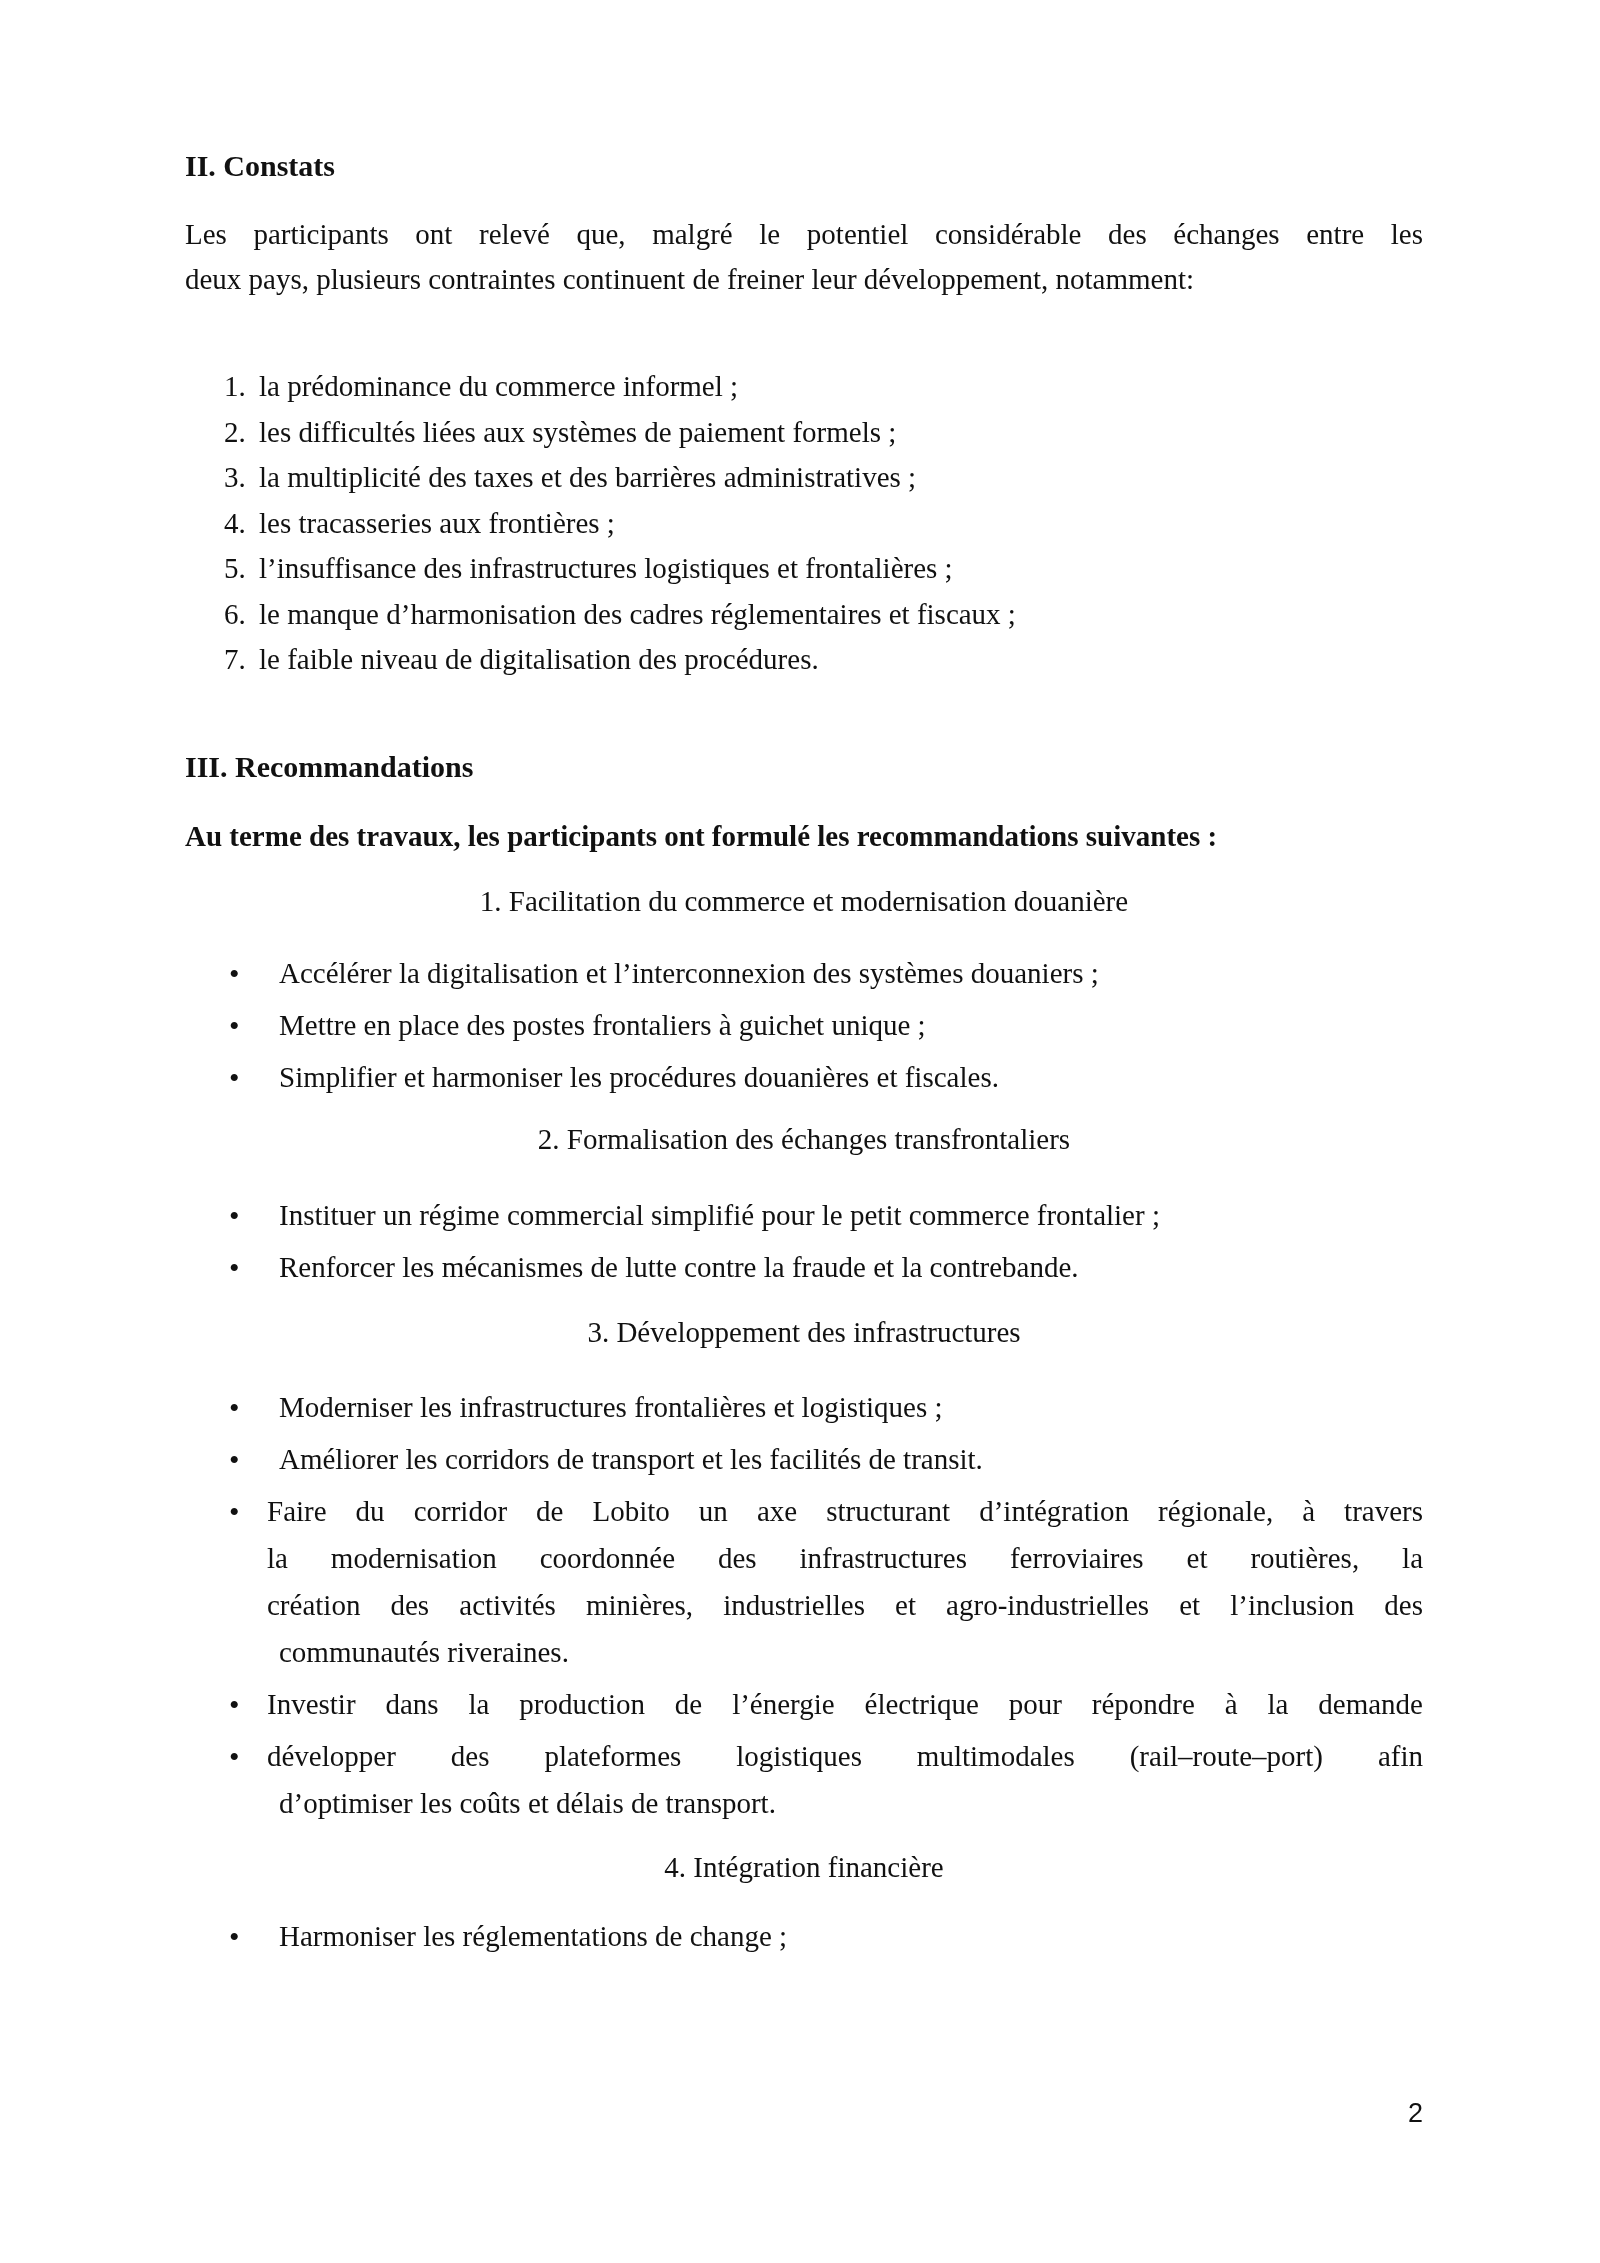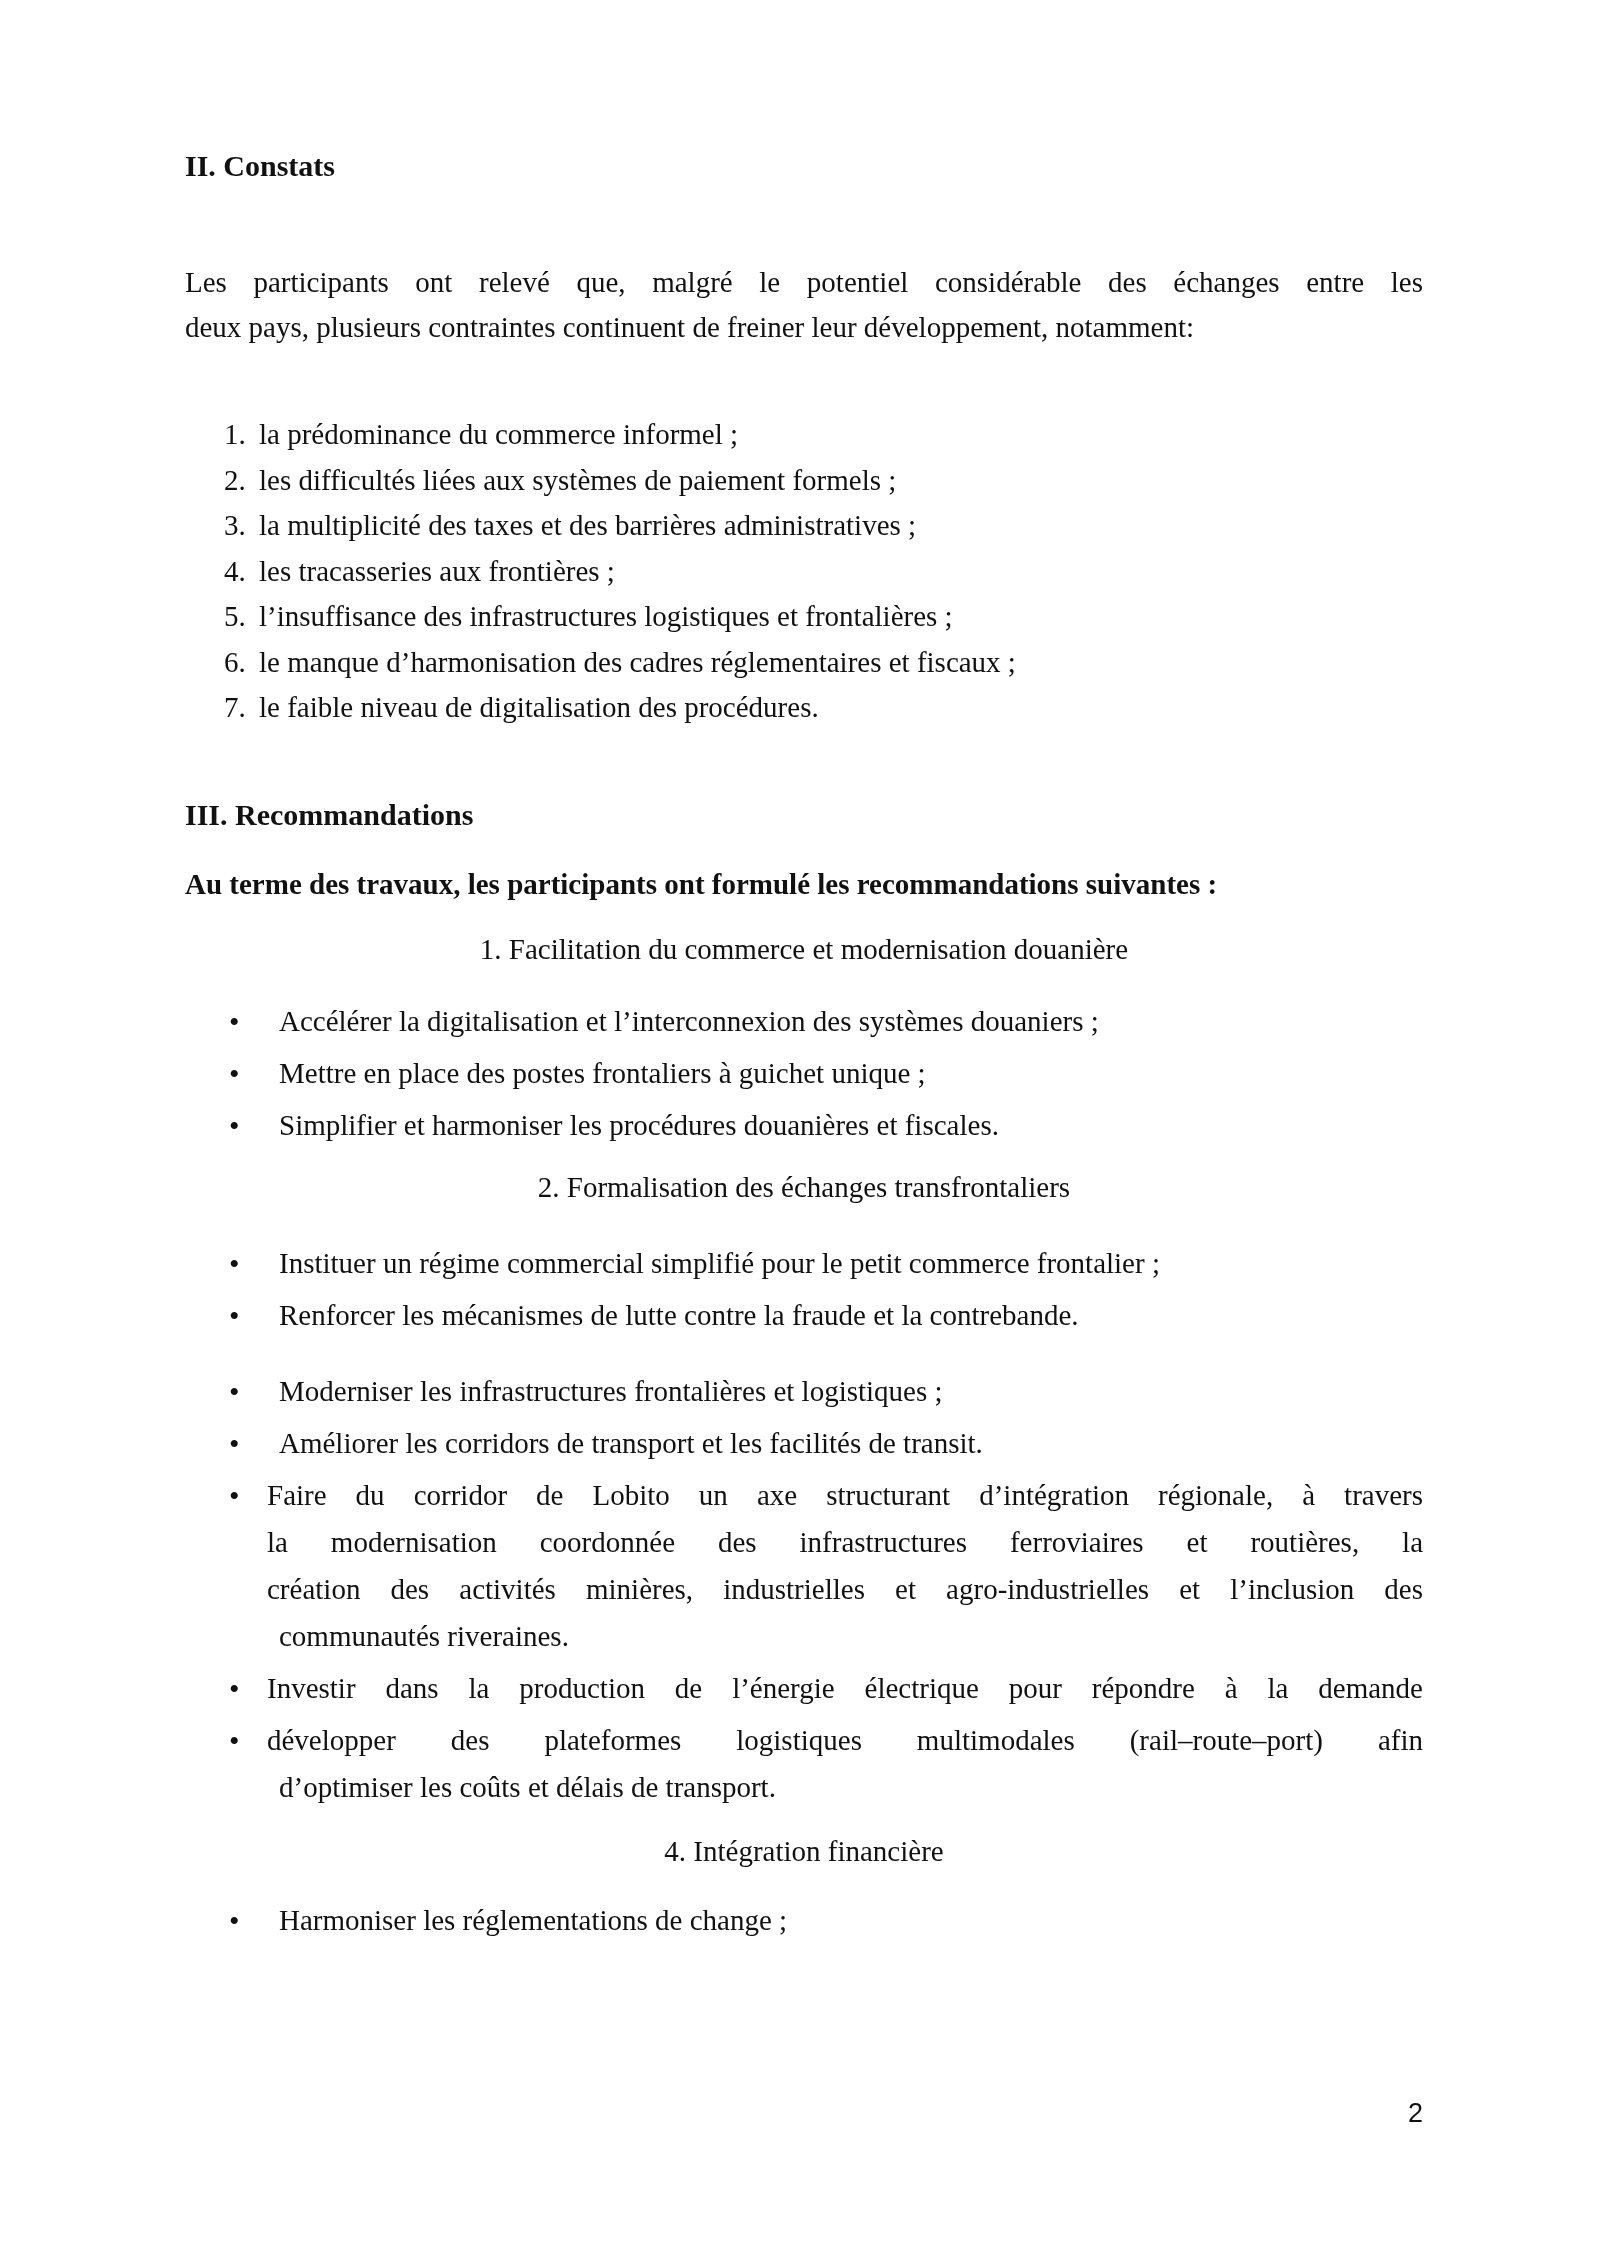--- a/index.html
+++ b/index.html
@@ -16,21 +16,21 @@
     padding: 143px 177px 0 185px;
     overflow: hidden;
   }
   .sec-heading {
     font-weight: bold;
     font-size: 30px;
     line-height: 45px;
     margin: 0;
   }
   .h-reco { margin-top: 61px; }
-  .intro { margin-top: 72px; font-family: Liberation Serif, serif; }
+  .intro { margin-top: 24px; font-family: Liberation Serif, serif; }
   .line  { line-height: 45px; }
   .jline {
     line-height: 45px;
     text-align: justify;
     text-align-last: justify;
   }
   .olist { margin-top: 62px; }
   .oitem {
     display: flex;
     padding-left: 39px;
@@ -145,20 +145,21 @@
     <div class="bullet">
       <span class="dot">•</span>
       <div class="bline">Instituer un régime commercial simplifié pour le petit commerce frontalier ;</div>
     </div>
     <div class="bullet">
       <span class="dot">•</span>
       <div class="bline">Renforcer les mécanismes de lutte contre la fraude et la contrebande.</div>
     </div>
   </div>
 
+  <div class="gtitle gt3">3. Développement des infrastructures</div>
 
   <div class="bullets bl3">
     <div class="bullet">
       <span class="dot">•</span>
       <div class="bline">Moderniser les infrastructures frontalières et logistiques ;</div>
     </div>
     <div class="bullet">
       <span class="dot">•</span>
       <div class="bline">Améliorer les corridors de transport et les facilités de transit.</div>
     </div>

